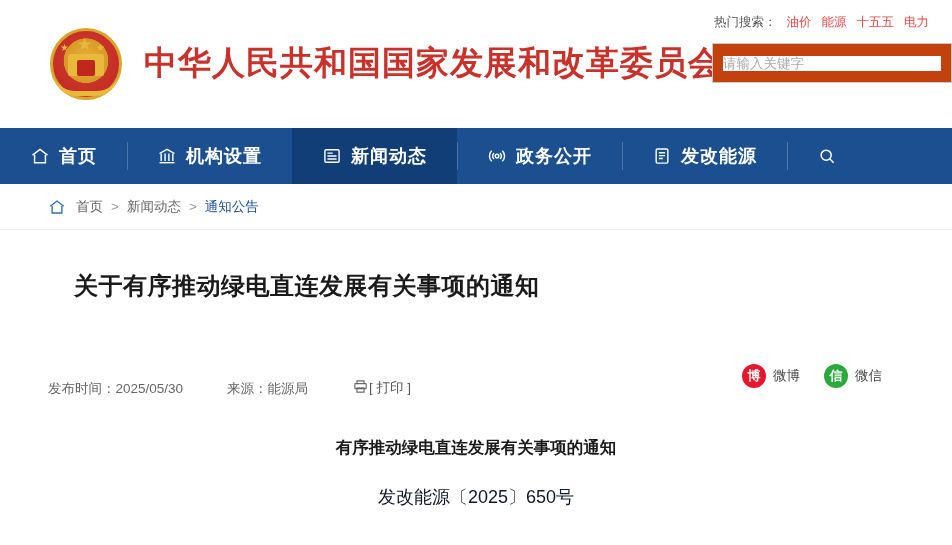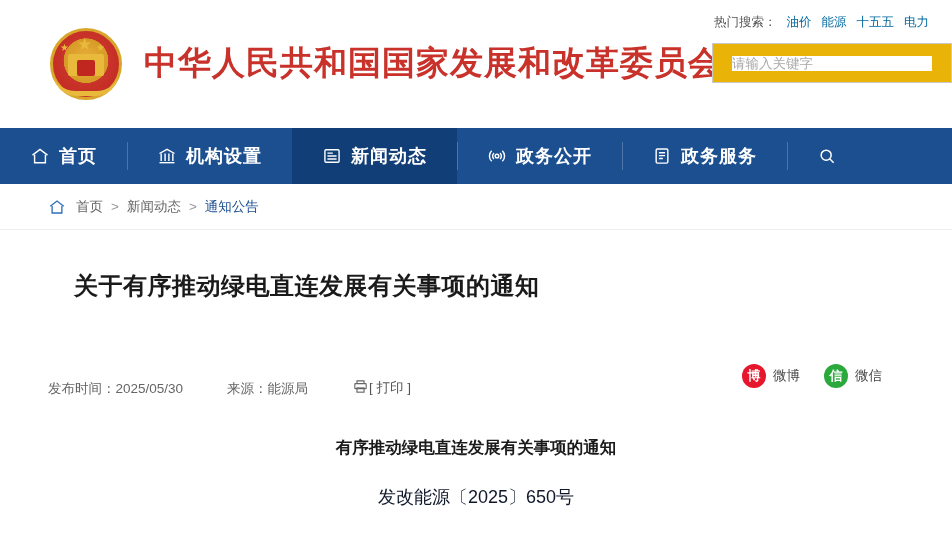--- a/index.html
+++ b/index.html
@@ -89,29 +89,29 @@
     display: flex;
     align-items: center;
     font-size: 12.5px;
     color: #555;
     gap: 10px;
     justify-content: flex-start;
     padding-left: 2px;
     white-space: nowrap;
   }
   .hot-label { color: #555; text-align: right; }
-  .hot-row a { color: #0369a1; text-decoration: none; }
+  .hot-row a { color: #ef4444; text-decoration: none; }
   .search-box {
     margin-top: 12px;
     height: 40px;
     border: 1px solid #c9c9c9;
-    background: #eab308;
-    display: flex;
-    align-items: center;
-    padding: 0 19px;
+    background: #c2410c;
+    display: flex;
+    align-items: center;
+    padding: 0 10px;
   }
   .search-box input {
     border: 0; outline: none;
     width: 100%;
     font-size: 13.5px;
     color: #333;
     font-family: "Liberation Sans", sans-serif;
   }
   .search-box input::placeholder { color: #a9a9a9; }
 
@@ -294,21 +294,21 @@
     <span>政务公开</span>
   </div>
 
   <div class="nav-item">
     <span class="nav-ico">
       <svg viewBox="0 0 24 24" width="20" height="20" fill="none" stroke="#ffffff" stroke-width="1.7">
         <rect x="5" y="3.5" width="14" height="17" rx="1.5"></rect>
         <path d="M8.3 8 H15.7 M8.3 11.5 H15.7 M8.3 15 H13"></path>
       </svg>
     </span>
-    <span>政务服务</span>
+    <span>发改能源</span>
   </div>
 
   <div class="nav-item">
     <span class="nav-ico">
       <svg viewBox="0 0 24 24" width="20" height="20" fill="none" stroke="#ffffff" stroke-width="1.8">
         <circle cx="11" cy="11" r="6"></circle>
           <path d="M15.5 15.5 L20 20"></path>
       </svg>
     </span>
   </div>

